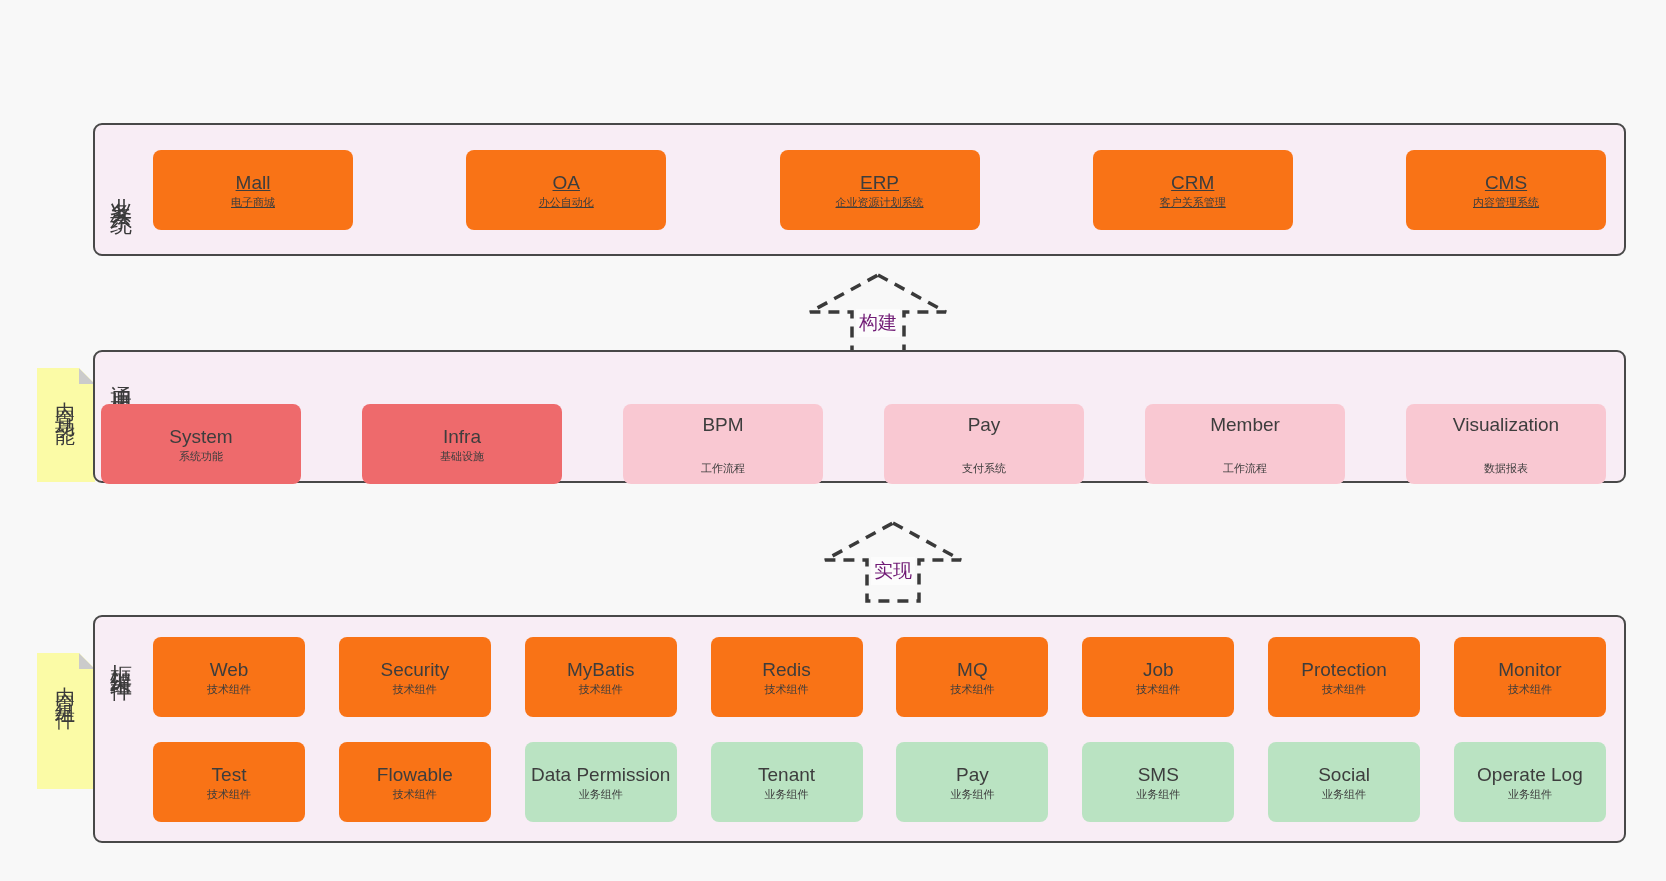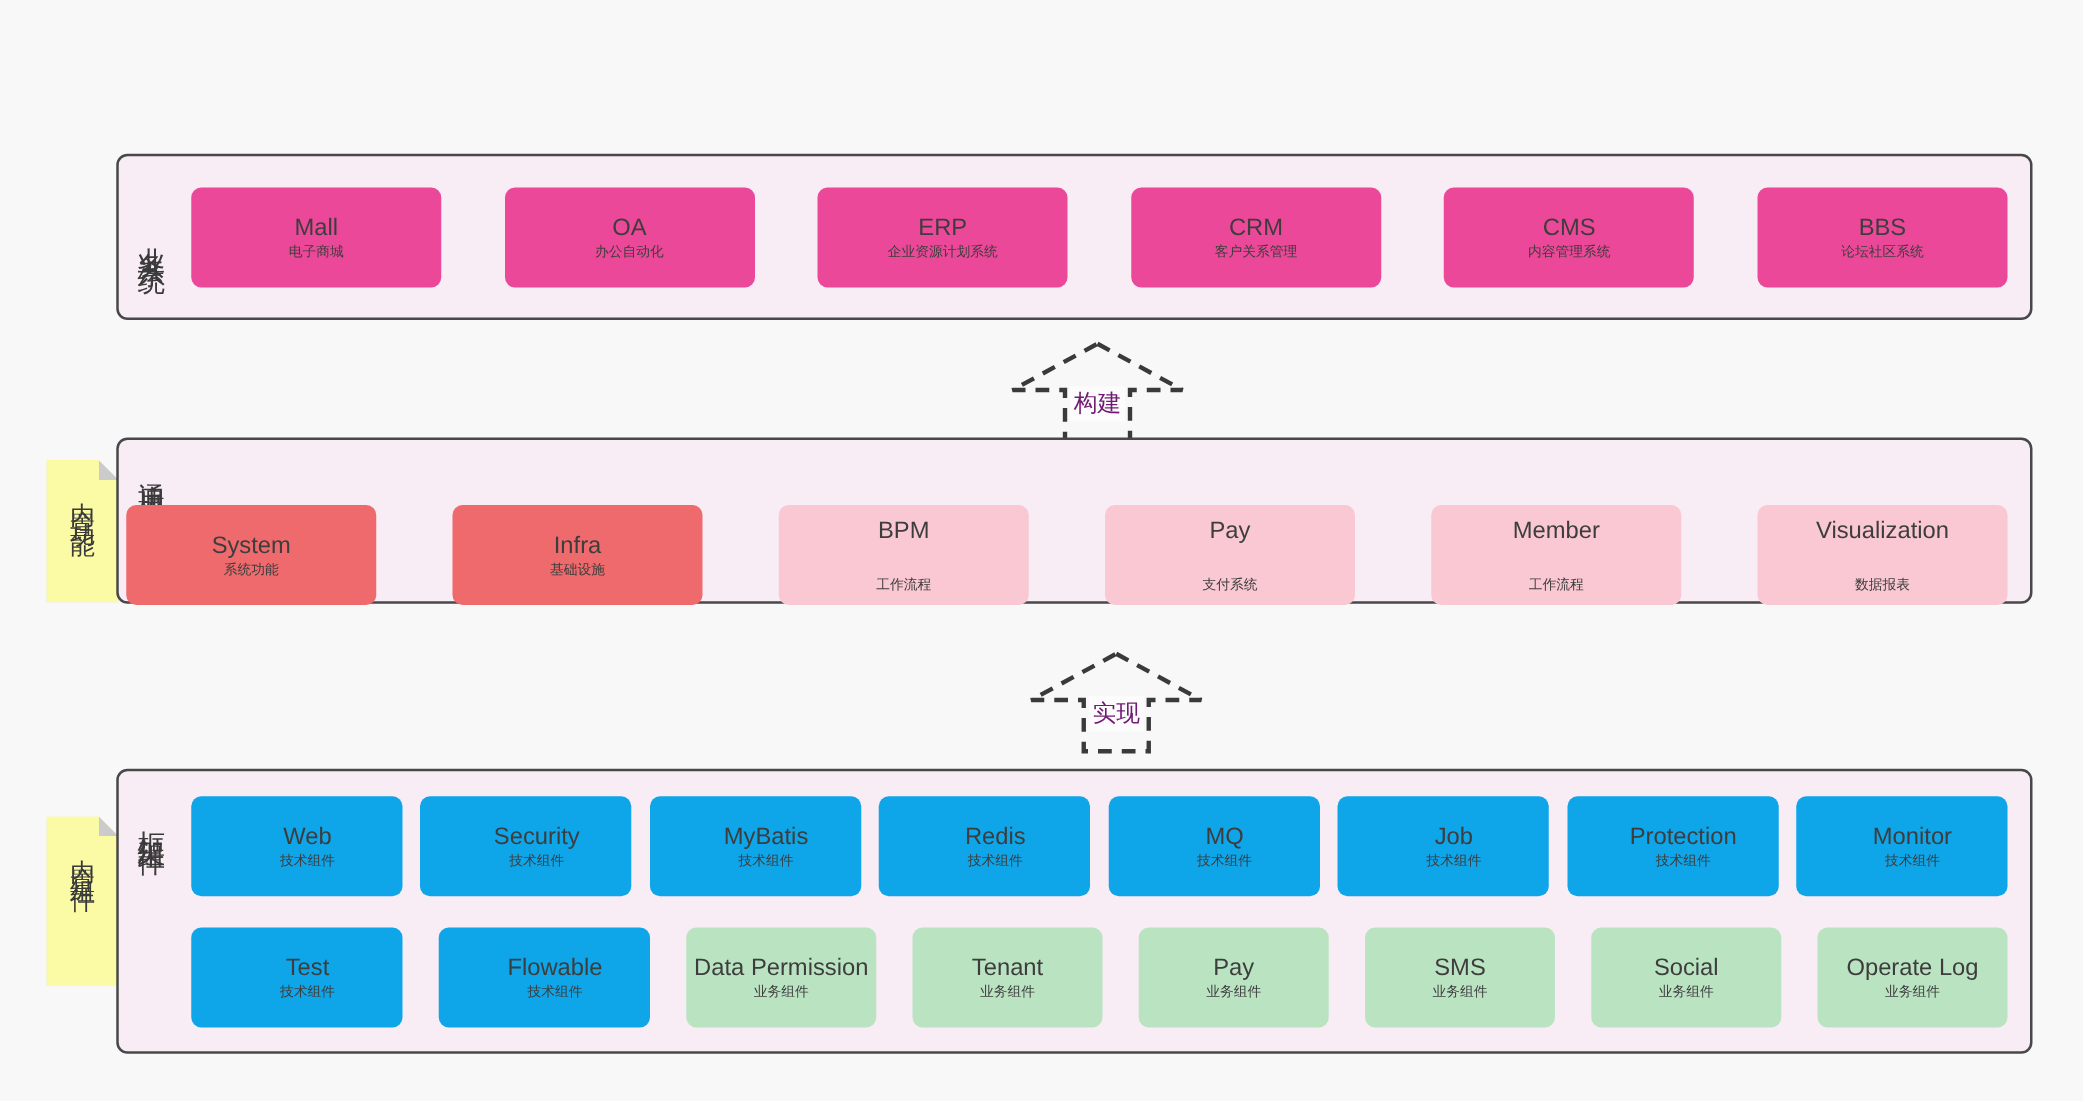--- a/index.html
+++ b/index.html
@@ -27,24 +27,24 @@
   .rows-wrap .boxes{flex:0 0 auto;padding:0;}
 
   .box{
     width:200px;height:80px;border-radius:8px;
     display:flex;flex-direction:column;align-items:center;justify-content:center;
     text-align:center;color:#3d3d3d;line-height:1.32;
   }
   .section-framework .box{width:152px;}
   .box-name{font-size:19px;}
   .box-sub{font-size:11px;}
-  .box[data-type="blue"]{background:#ec4899;}
+  .box[data-type="blue"]{background:#f97316;text-decoration:underline;}
   .box[data-type="red"]{background:#ee6a6c;}
   .box[data-type="pink"]{background:#f9c8d2;gap:24px;}
-  .box[data-type="green"]{background:#0ea5e9;padding-left:17px;}
+  .box[data-type="green"]{background:#f97316;}
   .box[data-type="light-green"]{background:#bae3c2;}
 
   
   .note{
     position:absolute;left:37px;width:58px;background:#fbfba6;
     box-shadow:0 1px 2px rgba(0,0,0,0.12);
     clip-path:polygon(0 0,calc(100% - 16px) 0,100% 16px,100% 100%,0 100%);
     display:flex;justify-content:center;box-sizing:border-box;padding-top:18px;
   }
   .note-modules{top:368px;height:114px;}
@@ -98,24 +98,20 @@
         <div class="box-sub">企业资源计划系统</div>
       </div>
       <div class="box" data-type="blue">
         <div class="box-name">CRM</div>
         <div class="box-sub">客户关系管理</div>
       </div>
       <div class="box" data-type="blue">
         <div class="box-name">CMS</div>
         <div class="box-sub">内容管理系统</div>
       </div>
-      <div class="box" data-type="blue">
-        <div class="box-name">BBS</div>
-        <div class="box-sub">论坛社区系统</div>
-      </div>
     </div>
   </div>
 
   <div class="arrow arrow-build">
     <svg viewBox="0 0 142 84">
       <path d="M71,3 L139,40 L97,40 L97,81 L45,81 L45,40 L3,40 Z" fill="none" stroke="#3a3a3a" stroke-width="3.5" stroke-dasharray="11 8"></path>
     </svg>
     <span class="arrow-label">构建</span>
   </div>
 

